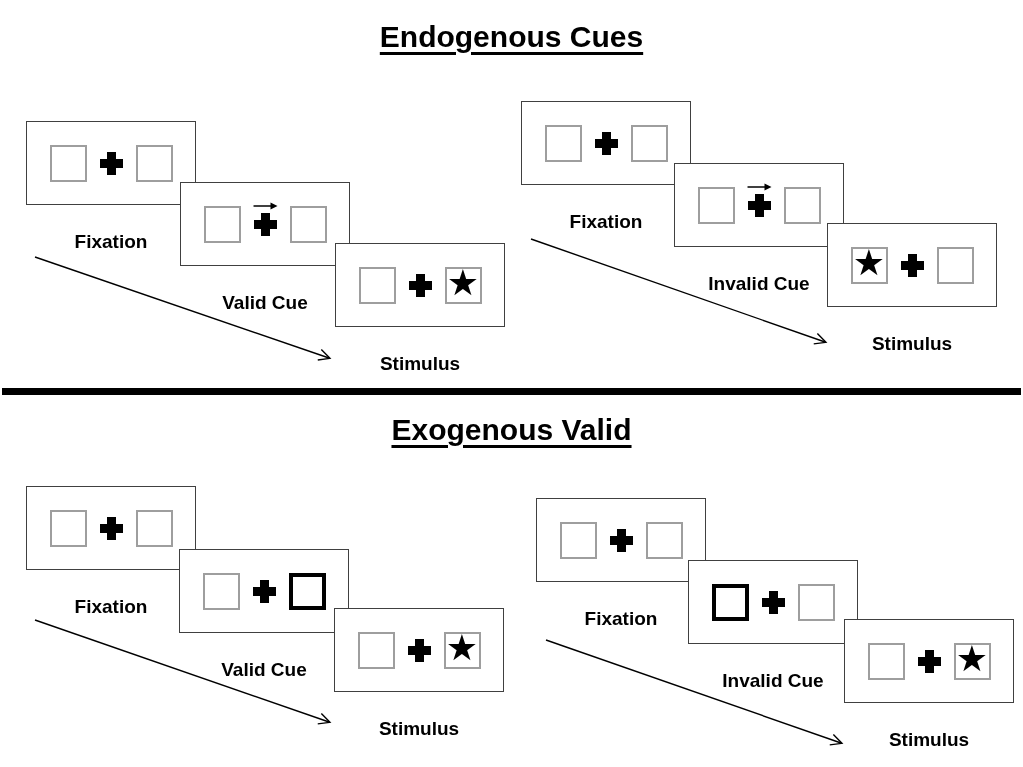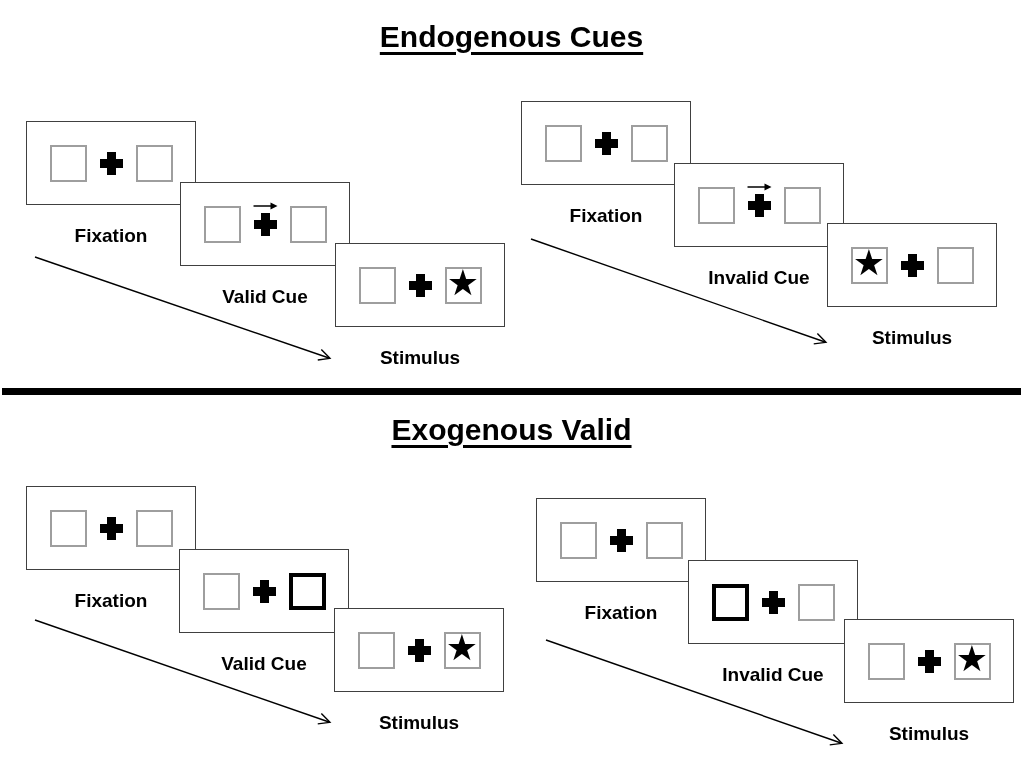--- a/index.html
+++ b/index.html
@@ -24,21 +24,21 @@
     width:37px;height:37px;border:2px solid #9e9e9e;box-sizing:border-box;background:#fff;
     display:flex;align-items:center;justify-content:center;
   }
   .sq.bold{border:4px solid #000}
   .star{font-size:36px;line-height:1;color:#000;transform:translateY(-2px)}
   .plus-wrap{position:relative;width:23px;height:23px}
   .plus{width:23px;height:23px;position:relative}
   .plus::before{content:"";position:absolute;top:7px;left:0;width:23px;height:9px;background:#000}
   .plus::after{content:"";position:absolute;left:7px;top:0;width:9px;height:23px;background:#000}
   .cue-arrow{position:absolute;left:50%;transform:translateX(-48%);bottom:calc(100% + 2px)}
-  .flabel{margin-top:20px;width:170px;text-align:center;font-weight:bold;font-size:19px}
+  .flabel{margin-top:26px;width:170px;text-align:center;font-weight:bold;font-size:19px}
 </style>
 </head>
 <body>
 
 <svg class="arrows" width="1023" height="767" viewBox="0 0 1023 767">
   <defs>
     <marker id="ah" markerWidth="14" markerHeight="14" refX="11" refY="6.5" orient="auto" markerUnits="userSpaceOnUse">
       <path d="M1,1 L12,6.5 L1,12" fill="none" stroke="#000" stroke-width="1.4"></path>
     </marker>
   </defs>

